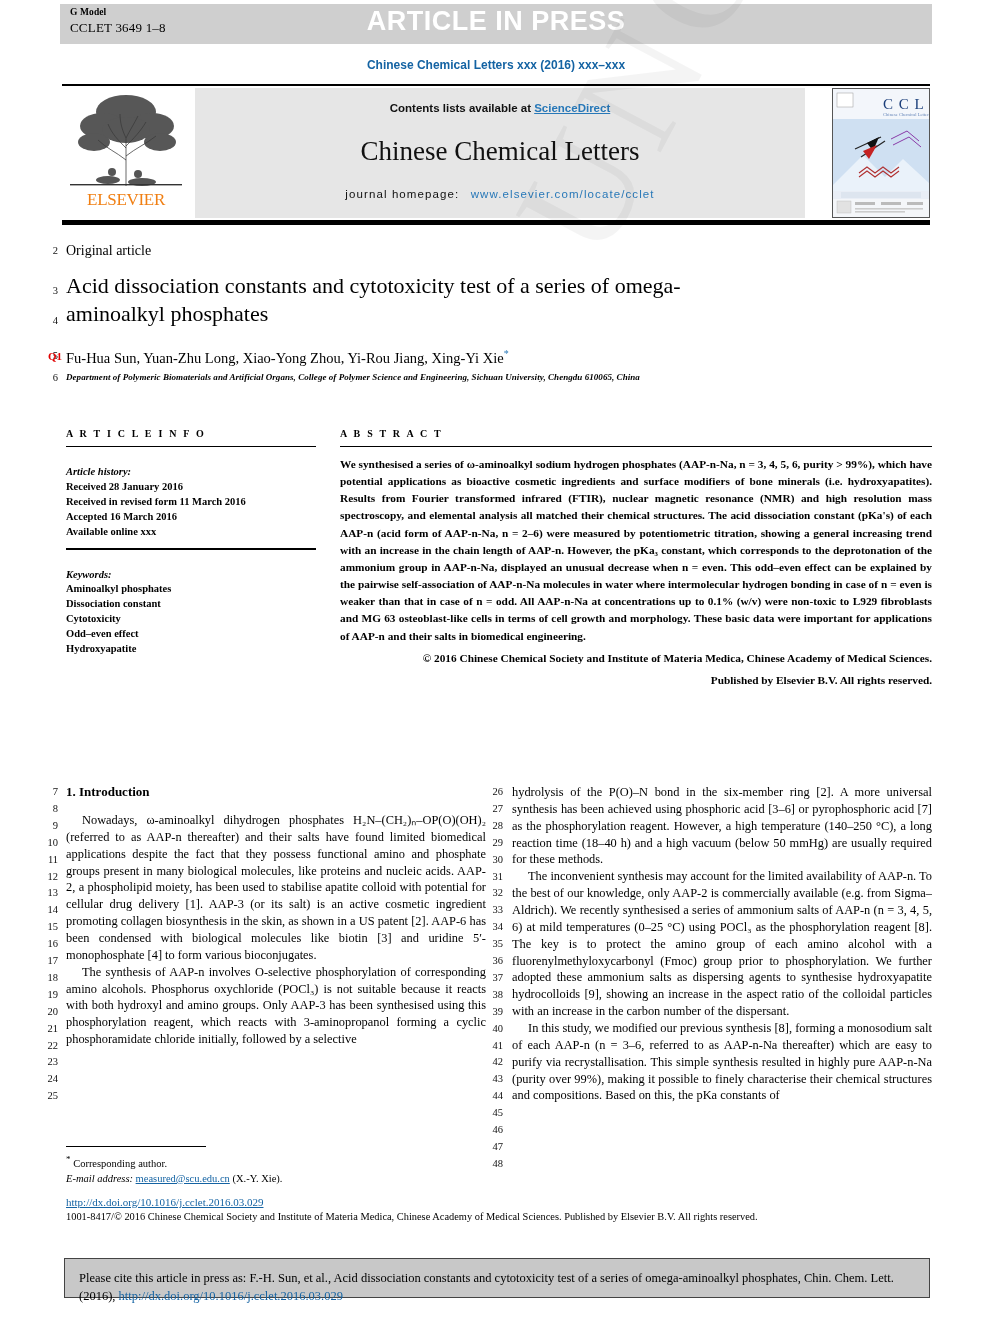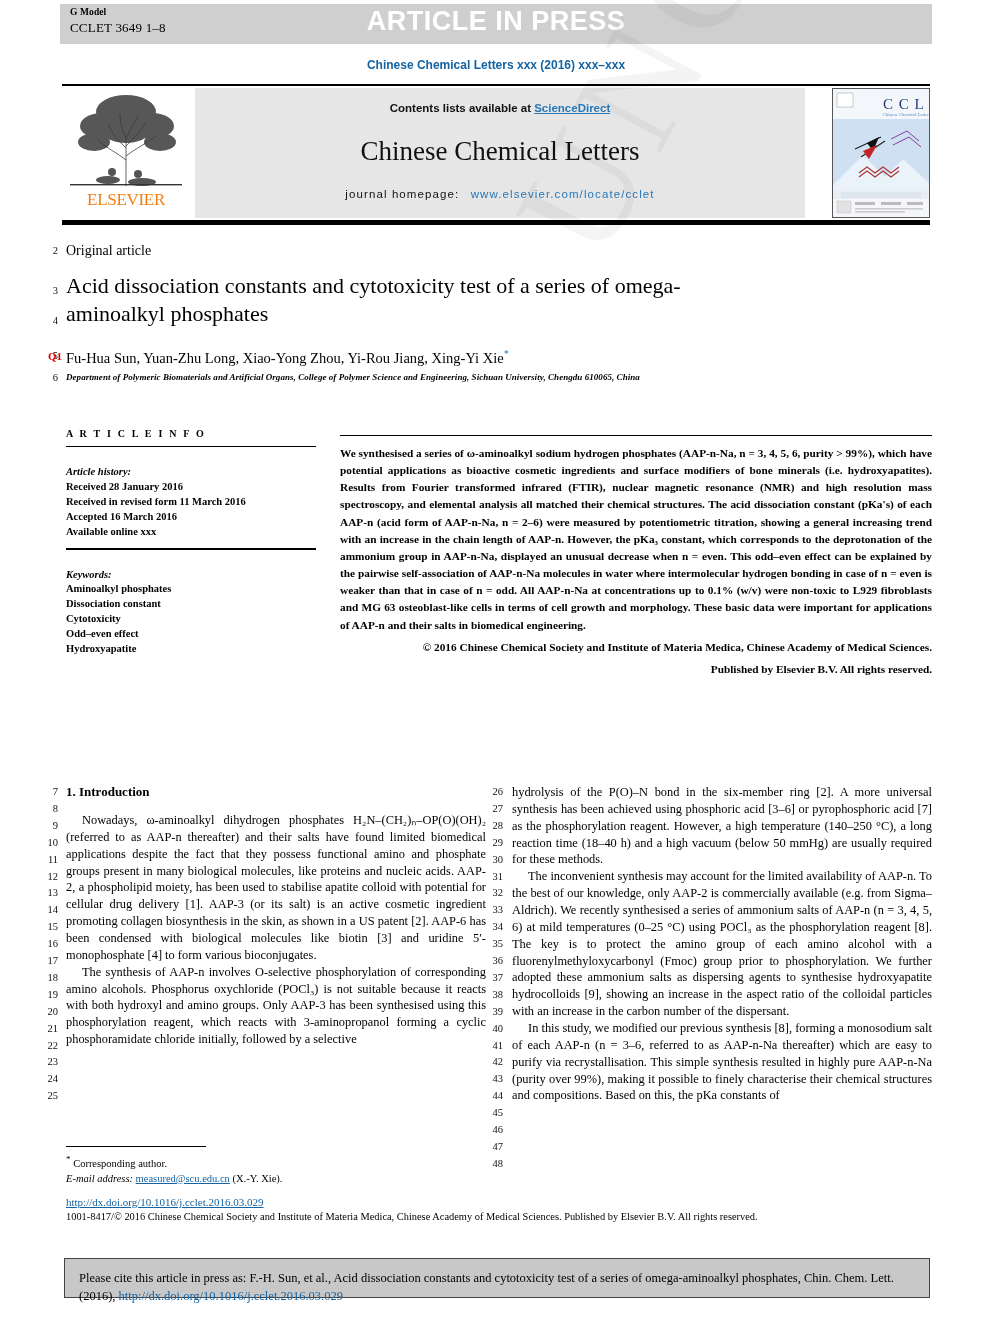--- a/index.html
+++ b/index.html
@@ -352,20 +352,21 @@
     <div class="ital">Keywords:</div>
     <div>Aminoalkyl phosphates</div>
     <div>Dissociation constant</div>
     <div>Cytotoxicity</div>
     <div>Odd–even effect</div>
     <div>Hydroxyapatite</div>
   </div>
 </div>
 
 <div class="abs-col">
+  <div class="abs-head">A B S T R A C T</div>
   <div class="thin-rule"></div>
   <div class="abs-text">We synthesised a series of ω-aminoalkyl sodium hydrogen phosphates (AAP-n-Na, n = 3, 4, 5, 6, purity &gt; 99%), which have potential applications as bioactive cosmetic ingredients and surface modifiers of bone minerals (i.e. hydroxyapatites). Results from Fourier transformed infrared (FTIR), nuclear magnetic resonance (NMR) and high resolution mass spectroscopy, and elemental analysis all matched their chemical structures. The acid dissociation constant (pKa's) of each AAP-n (acid form of AAP-n-Na, n = 2–6) were measured by potentiometric titration, showing a general increasing trend with an increase in the chain length of AAP-n. However, the pKa₃ constant, which corresponds to the deprotonation of the ammonium group in AAP-n-Na, displayed an unusual decrease when n = even. This odd–even effect can be explained by the pairwise self-association of AAP-n-Na molecules in water where intermolecular hydrogen bonding in case of n = even is weaker than that in case of n = odd. All AAP-n-Na at concentrations up to 0.1% (w/v) were non-toxic to L929 fibroblasts and MG 63 osteoblast-like cells in terms of cell growth and morphology. These basic data were important for applications of AAP-n and their salts in biomedical engineering.</div>
   <div class="abs-copy">© 2016 Chinese Chemical Society and Institute of Materia Medica, Chinese Academy of Medical Sciences.</div>
   <div class="abs-copy">Published by Elsevier B.V. All rights reserved.</div>
 </div>
 
 <div id="lnums-left">
     <div class="lnum" style="top: 786px;">7</div>
     <div class="lnum" style="top: 802.9px;">8</div>
     <div class="lnum" style="top: 819.8px;">9</div>

